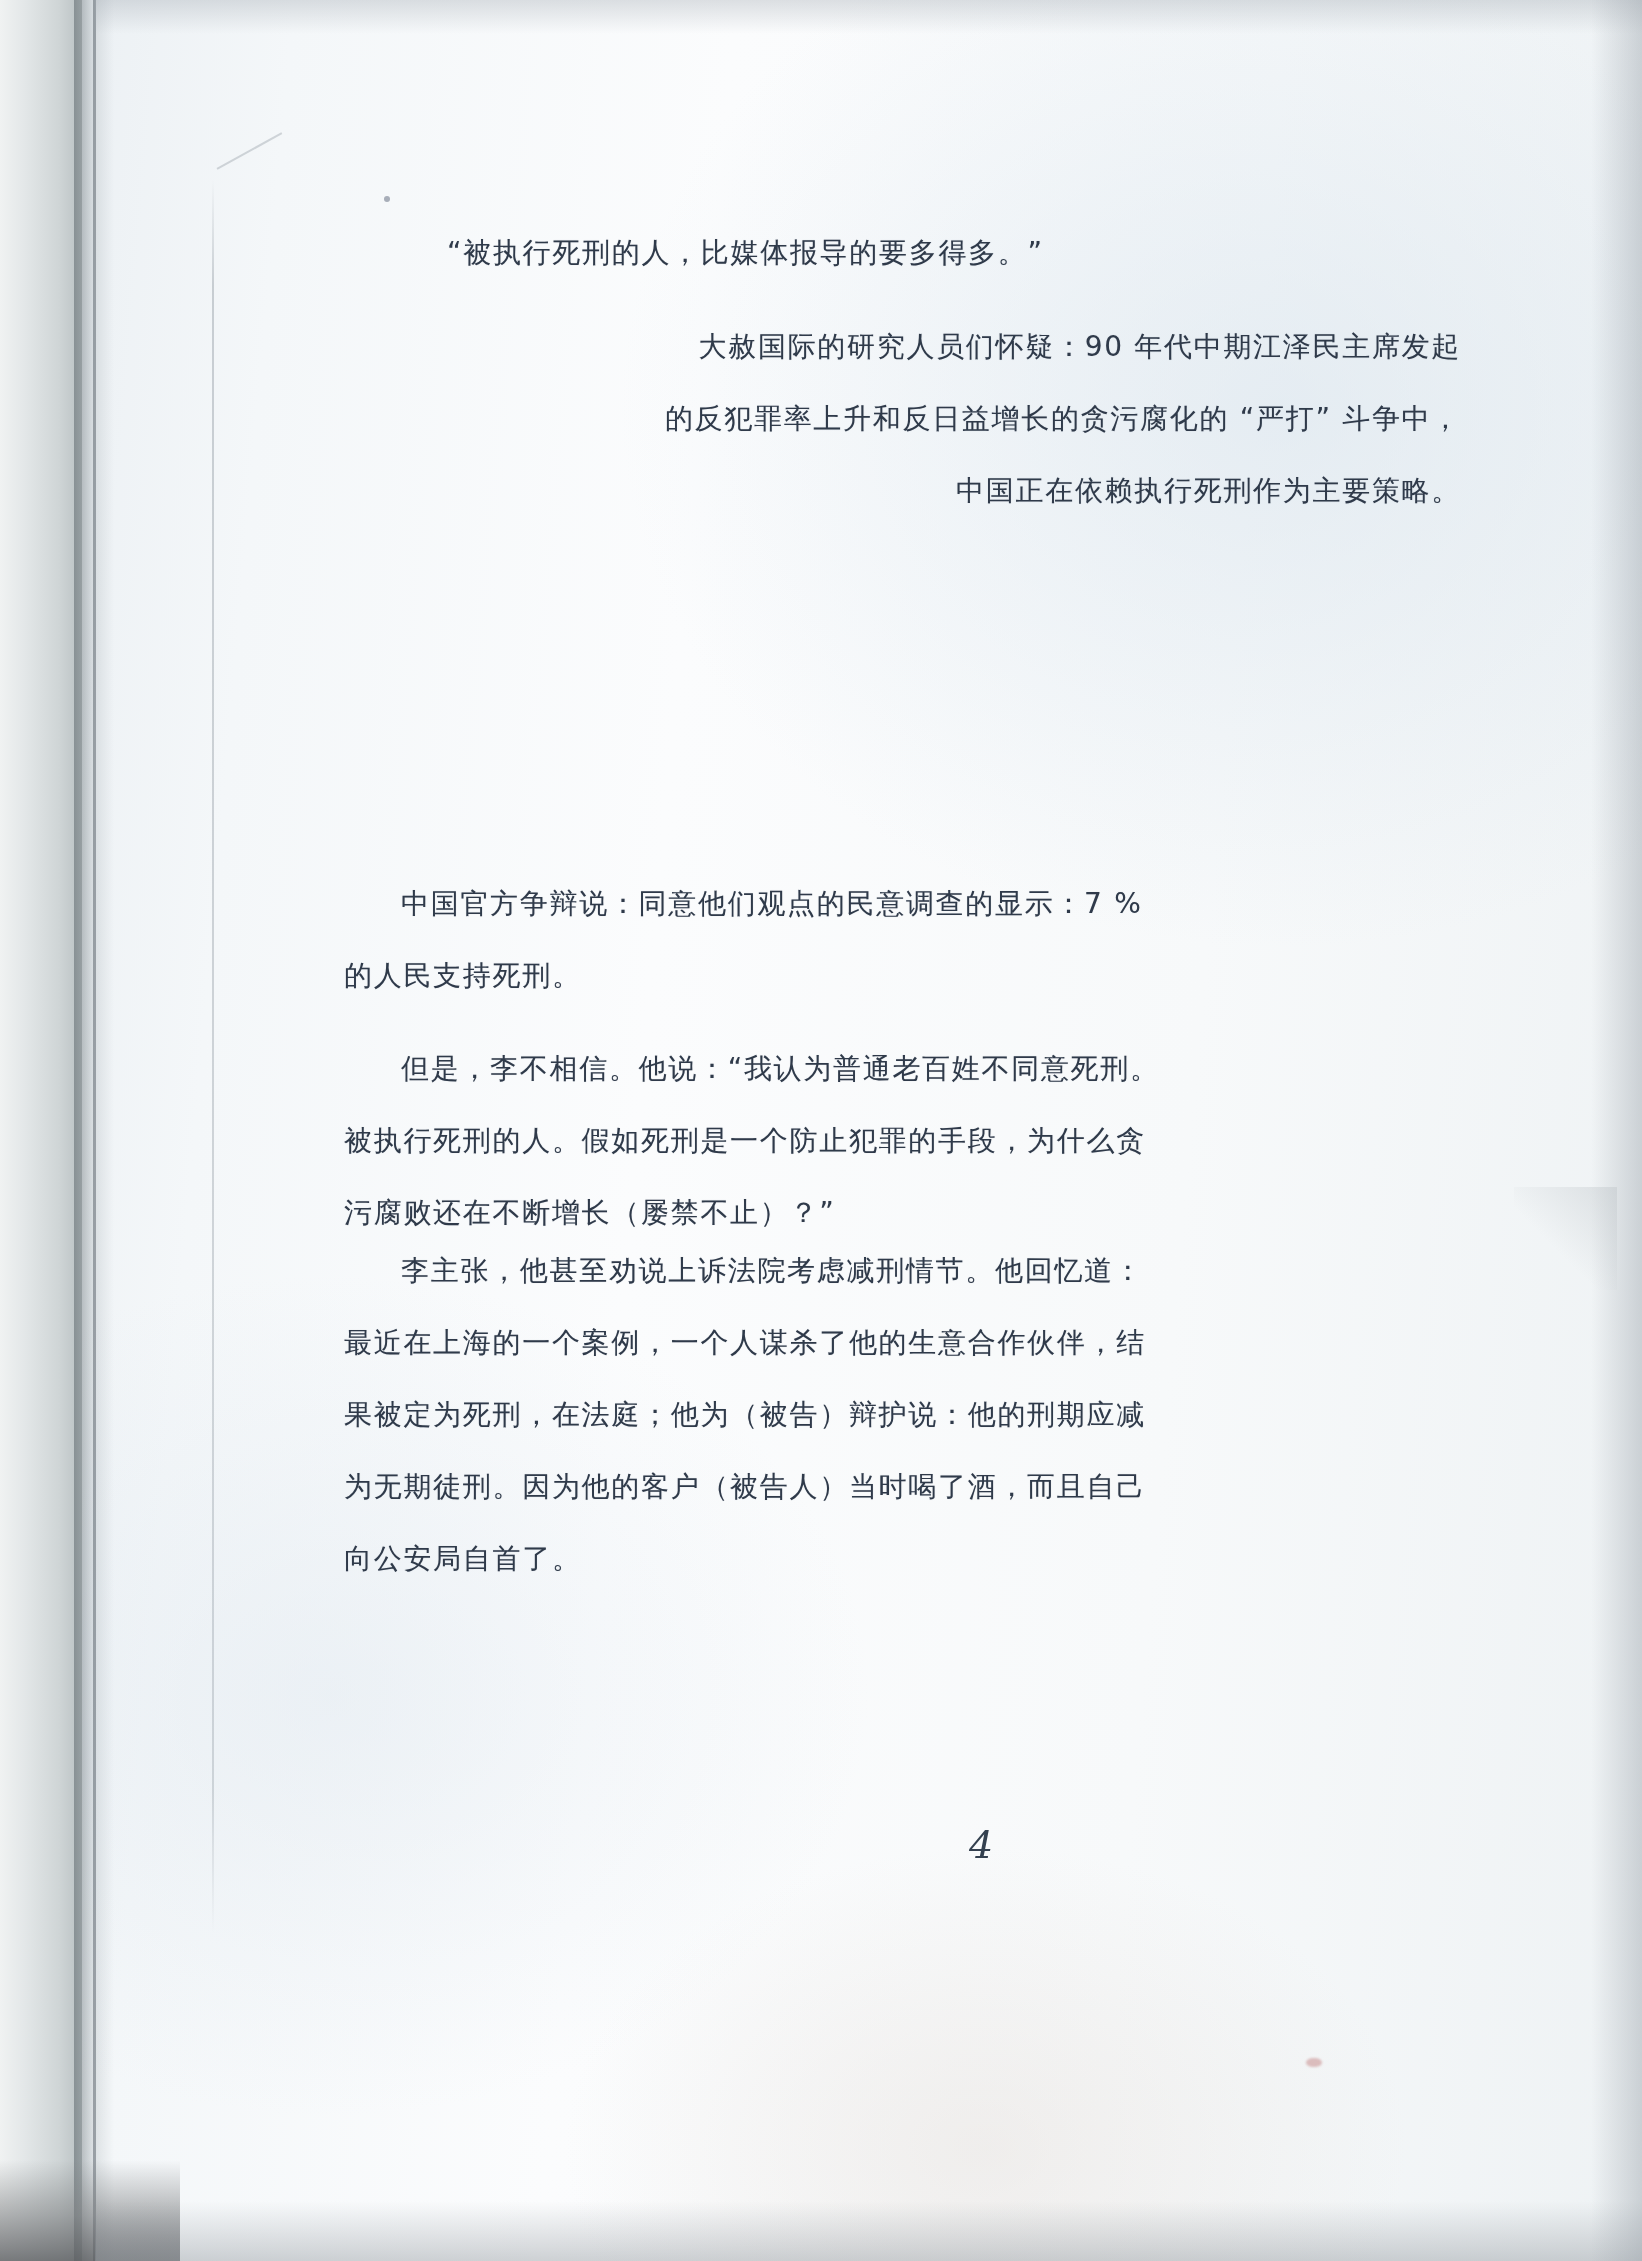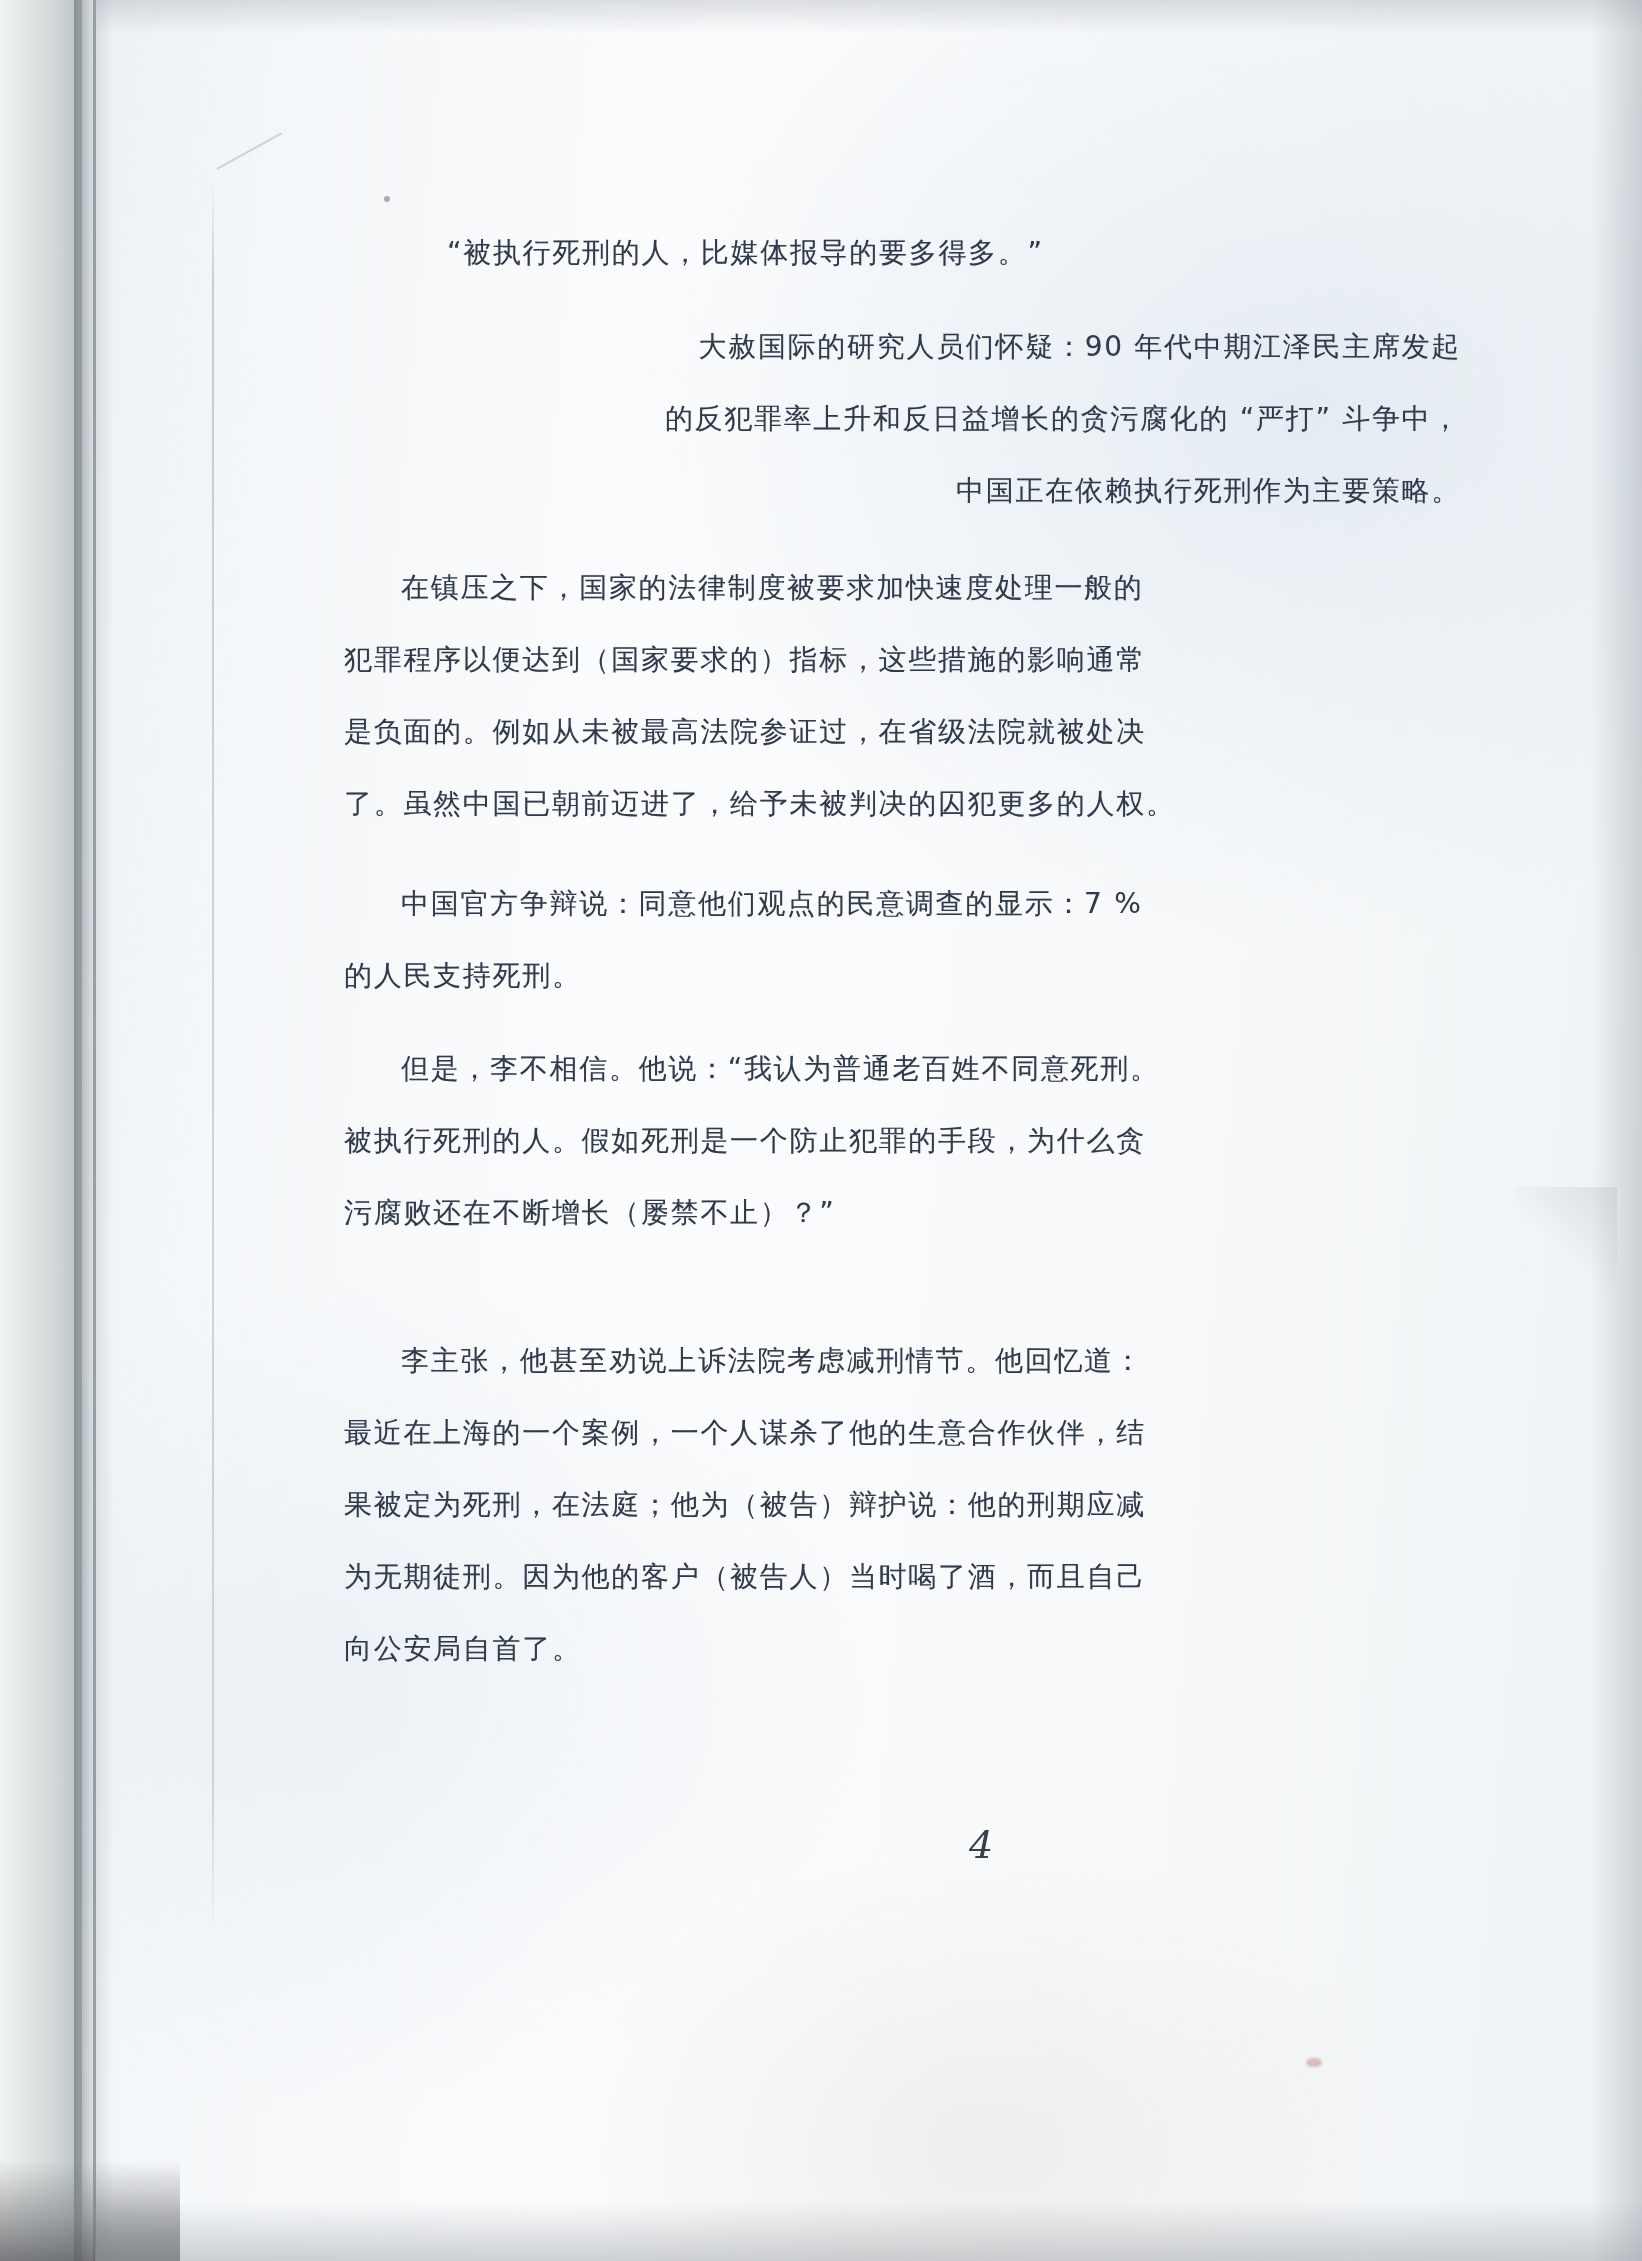--- a/index.html
+++ b/index.html
@@ -155,33 +155,29 @@
   <div class="blot-b"></div>
 
   <div class="text-area">
 
     <div class="para" style="left:447px; top:217px; width:1031px;">“被执行死刑的人，比媒体报导的要多得多。”</div>
 
     <div class="para indent" style="left:344px; top:311px; width:1117px;text-align:right;">大赦国际的研究人员们怀疑：90 年代中期江泽民主席发起
 的反犯罪率上升和反日益增长的贪污腐化的 “严打” 斗争中，
 中国正在依赖执行死刑作为主要策略。</div>
 
-    <div class="para indent" style="left:344px; top:552px; width:1117px;">在镇压之下，国家的法律制度被要求加快速度处理一般的
-犯罪程序以便达到（国家要求的）指标，这些措施的影响通常
-是负面的。例如从未被最高法院参证过，在省级法院就被处决
-了。虽然中国已朝前迈进了，给予未被判决的囚犯更多的人权。</div>
 
     <div class="para indent" style="left:344px; top:868px; width:1117px;">中国官方争辩说：同意他们观点的民意调查的显示：7 %
 的人民支持死刑。</div>
 
     <div class="para indent" style="left:344px; top:1033px; width:1117px;">但是，李不相信。他说：“我认为普通老百姓不同意死刑。
 被执行死刑的人。假如死刑是一个防止犯罪的手段，为什么贪
 污腐败还在不断增长（屡禁不止）？”</div>
 
-    <div class="para indent" style="left:344px; top:1325px; width:1117px;">李主张，他甚至劝说上诉法院考虑减刑情节。他回忆道：
+    <div class="para indent" style="left:344px; top:1235px; width:1117px;">李主张，他甚至劝说上诉法院考虑减刑情节。他回忆道：
 最近在上海的一个案例，一个人谋杀了他的生意合作伙伴，结
 果被定为死刑，在法庭；他为（被告）辩护说：他的刑期应减
 为无期徒刑。因为他的客户（被告人）当时喝了酒，而且自己
 向公安局自首了。</div>
 
 
     <div class="page-number">4</div>
   </div>
 </div>
 

